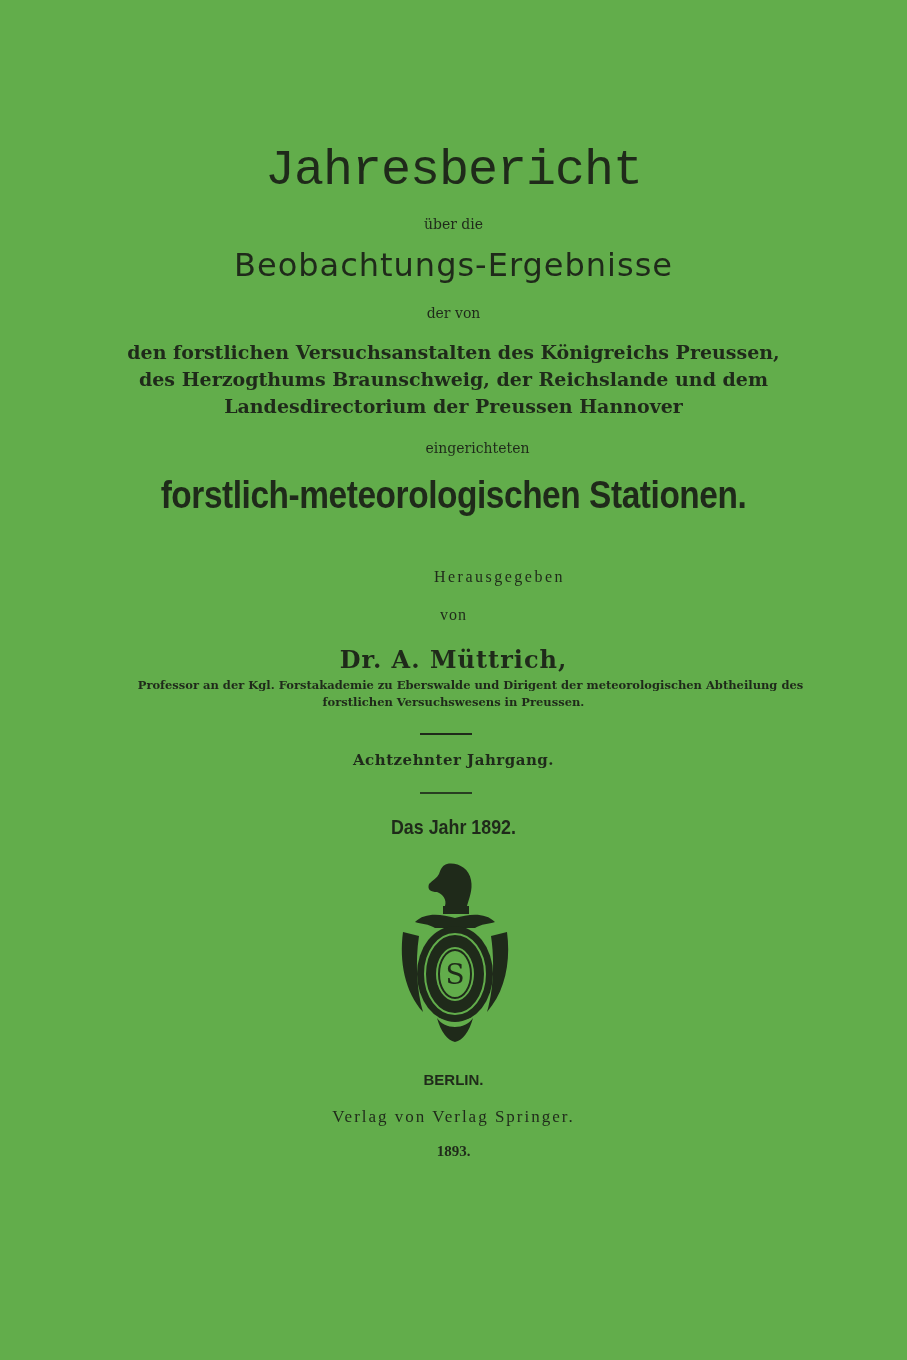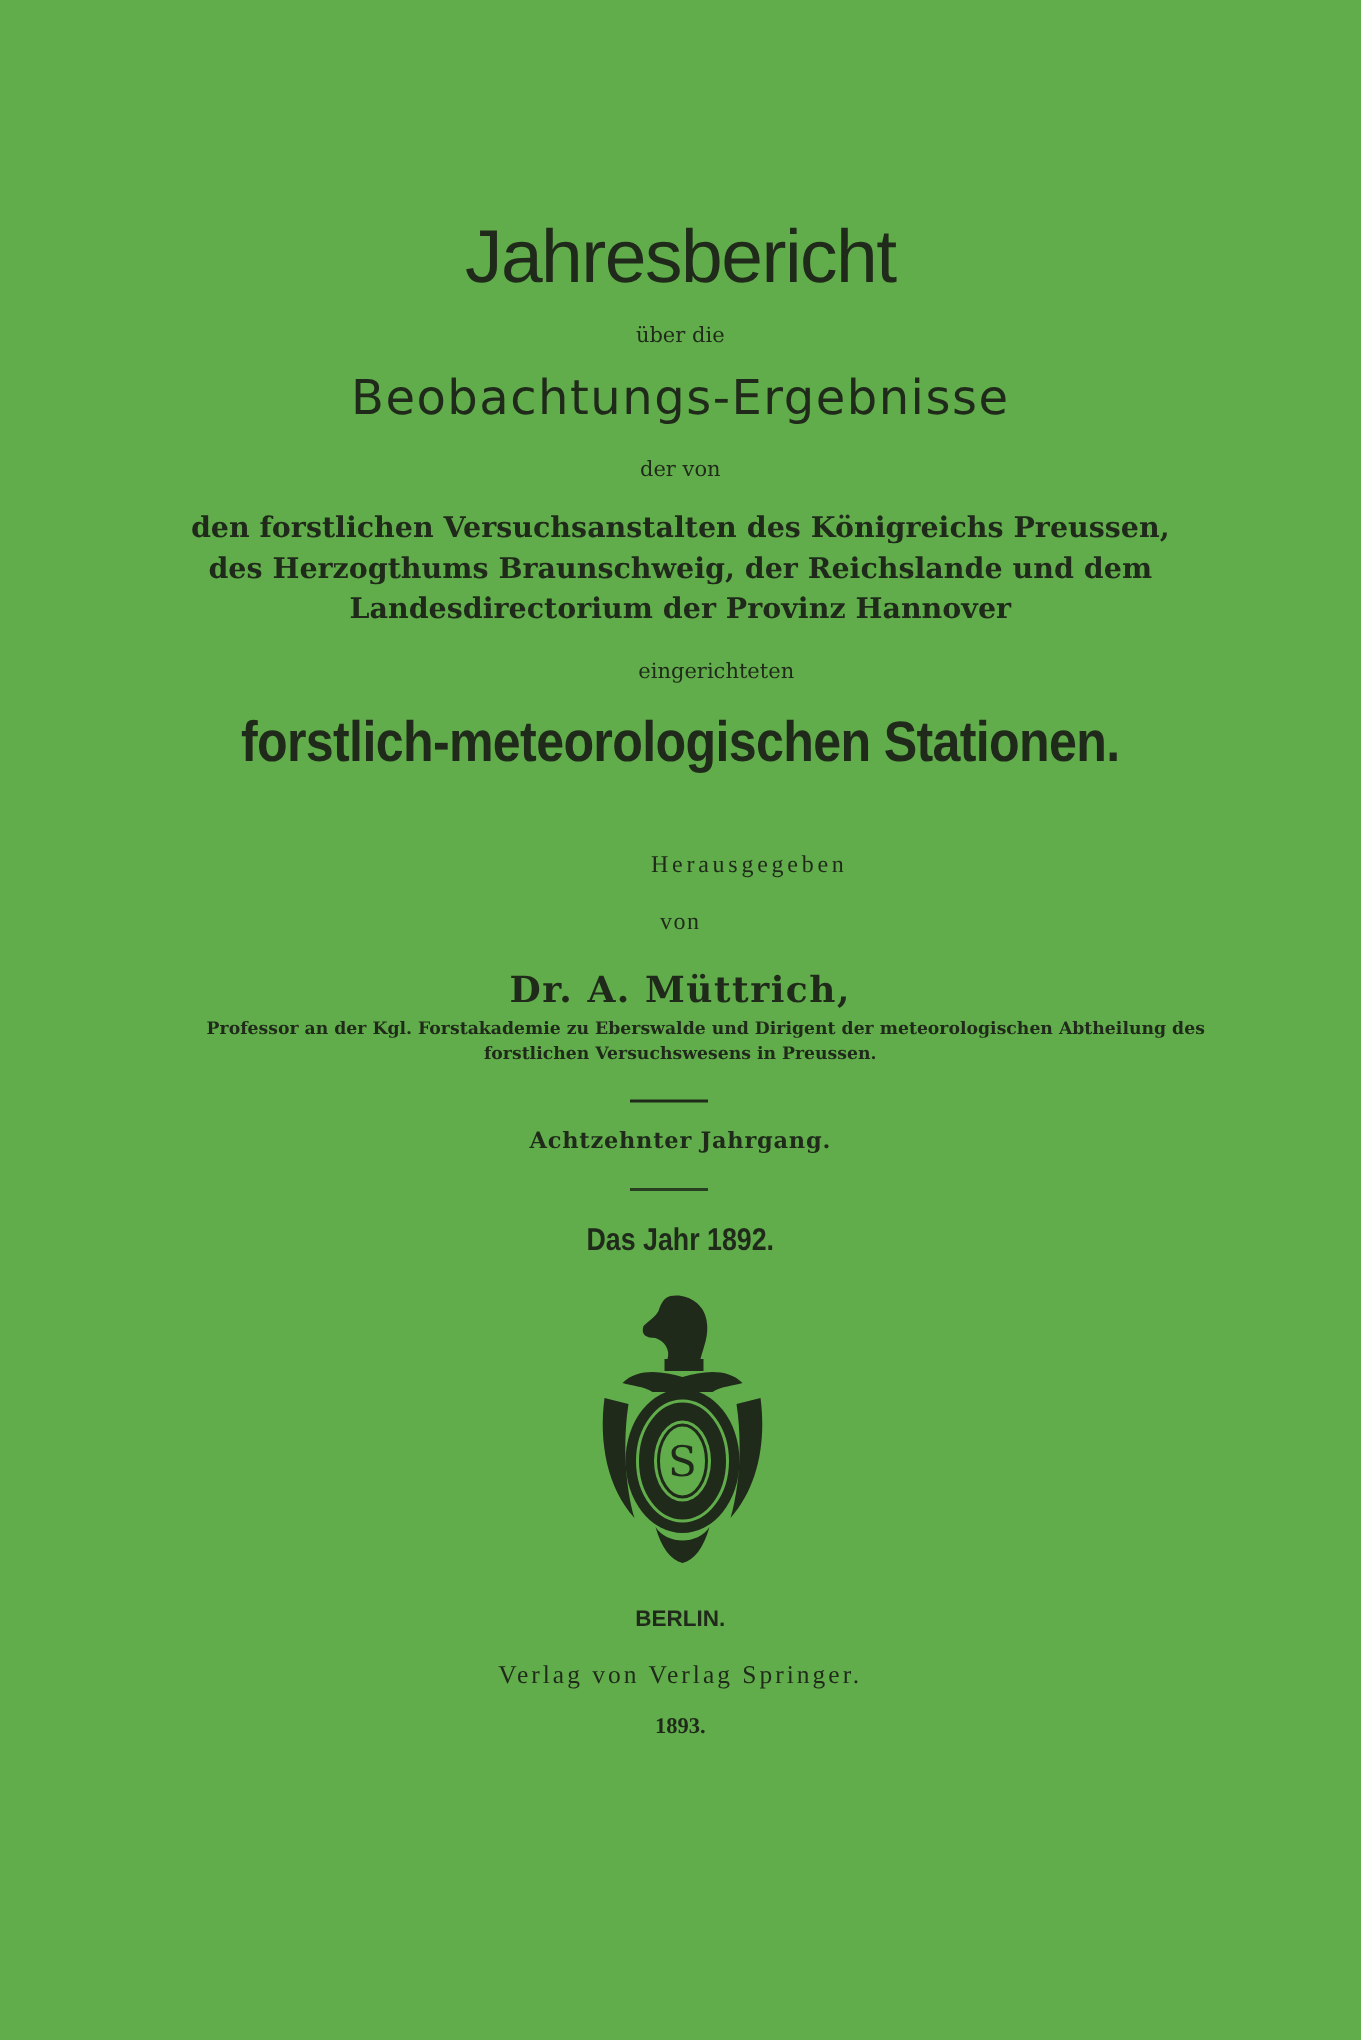--- a/index.html
+++ b/index.html
@@ -4,21 +4,21 @@
 <style>
   html, body { margin:0; padding:0; }
   body {
     width:907px; height:1360px; overflow:hidden;
     background:#62ad4b;
     color:#1f2a1a;
     font-family:"DejaVu Serif", serif;
     position:relative;
   }
   .line { position:absolute; left:0; width:907px; text-align:center; white-space:nowrap; }
-  .title { top:142px; font-size:50px; font-family:Liberation Sans, sans-serif; letter-spacing:-1px; }
+  .title { top:142px; font-size:50px; font-family:Liberation Mono, monospace; letter-spacing:-1px; }
   .small { font-size:14px; }
   .t-ueber { top:216px; }
   .subtitle { top:246px; font-size:32px; font-family:"DejaVu Sans", sans-serif; letter-spacing:1px; }
   .t-der { top:305px; }
   .inst { font-size:19px; font-weight:bold; font-family:"DejaVu Serif", serif; }
   .inst1 { top:341px; }
   .inst2 { top:368px; }
   .inst3 { top:395px; }
   .t-einger { top:440px;padding-left:24px; }
   .stations { top:474px; font-size:38px; font-weight:bold; font-family:"Liberation Sans", sans-serif; transform:scaleX(0.88); transform-origin:center; letter-spacing:-0.5px; }
@@ -40,21 +40,21 @@
 </head>
 <body>
 
 <div>
   <div class="line title">Jahresbericht</div>
   <div class="line small t-ueber">über die</div>
   <div class="line subtitle">Beobachtungs-Ergebnisse</div>
   <div class="line small t-der">der von</div>
   <div class="line inst inst1">den forstlichen Versuchsanstalten des Königreichs Preussen,</div>
   <div class="line inst inst2">des Herzogthums Braunschweig, der Reichslande und dem</div>
-  <div class="line inst inst3">Landesdirectorium der Provinz Hannover</div>
+  <div class="line inst inst3">Landesdirectorium der Preussen Hannover</div>
   <div class="line small t-einger">eingerichteten</div>
   <div class="line stations">forstlich-meteorologischen Stationen.</div>
   <div class="line t-herausg">Herausgegeben</div>
   <div class="line t-von">von</div>
   <div class="line author">Dr. A. Müttrich,</div>
   <div class="line aff1">Professor an der Kgl. Forstakademie zu Eberswalde und Dirigent der meteorologischen Abtheilung des</div>
   <div class="line aff2">forstlichen Versuchswesens in Preussen.</div>
   <div class="rule rule1"></div>
   <div class="line edition">Achtzehnter Jahrgang.</div>
   <div class="rule rule2"></div>

